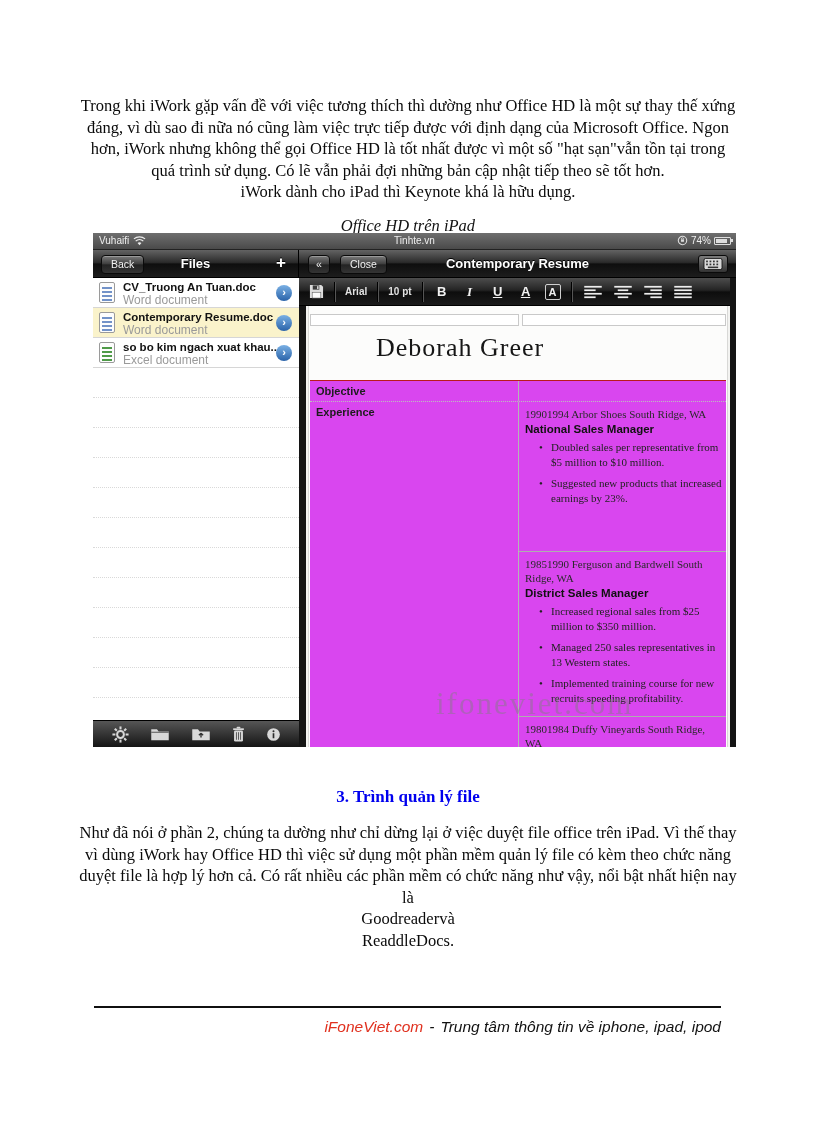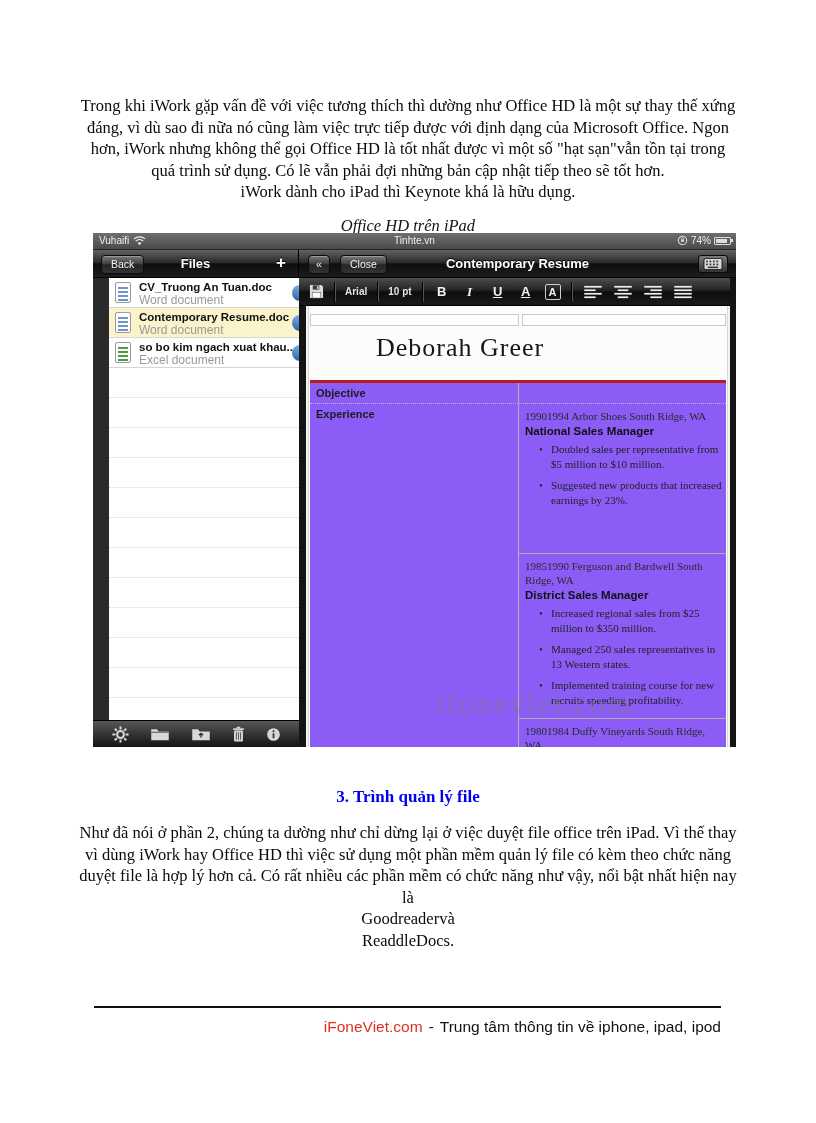--- a/index.html
+++ b/index.html
@@ -10,21 +10,21 @@
   .intro { position:absolute; top:95px; left:77px; width:662px; text-align:center;
            font-size:16.5px; line-height:21.6px; color:#0a0a0a; }
   .caption { position:absolute; top:216px; left:0; width:100%; text-align:center;
              font-style:italic; font-size:16.5px; color:#111; }
   .section-heading { position:absolute; top:787px; left:0; width:100%; text-align:center;
                      font-weight:bold; font-size:17px; }
   .body2 { position:absolute; top:822px; left:77px; width:662px; text-align:center;
            font-size:16.5px; line-height:21.6px; color:#0a0a0a; }
   .footer-line { position:absolute; top:1006px; left:94px; width:627px; border-top:2px solid #101010; }
   .footer-text { position:absolute; top:1018px; left:94px; width:627px; text-align:right;
-                 font-family:"Liberation Sans", sans-serif; font-size:15.5px; color:#111; }
+                 font-family:"Liberation Sans", sans-serif; font-style:italic; font-size:15.5px; color:#111; }
   .footer-text .brand { font-weight:normal; }
   .footer-text .sep { margin:0 6px; }
 
   
   .ipad { position:absolute; top:233px; left:93px; width:643px; height:514px; background:#2a2a2a;
           overflow:hidden; font-family:"Liberation Sans", sans-serif; }
 
   .status-bar { position:absolute; top:0; left:0; right:0; height:17px;
                 background:linear-gradient(#6f6f6f,#4a4a4a); border-bottom:1px solid #222;
                 color:#efefef; font-size:10px; font-weight:normal; }
@@ -45,21 +45,21 @@
                font-weight:bold; font-size:13px; text-shadow:0 -1px 0 #000; }
   .ios-btn { position:absolute; top:4.5px; height:19px; background:linear-gradient(#7b7b7b,#3f3f3f 46%,#232323 52%,#343434);
              border:1px solid #0a0a0a; border-radius:4px; color:#f2f2f2; font-size:10.5px;
              font-family:"Liberation Sans", sans-serif; padding:0 9px; line-height:17px;
              box-shadow:inset 0 1px 0 rgba(255,255,255,.25); }
   .plus-btn { position:absolute; right:8px; top:3px; color:#fff; font-size:17px; font-weight:bold;
               background:none; border:none; text-shadow:0 -1px 0 #000; padding:0 4px; }
   .kb-btn { position:absolute; right:8px; top:5px; background:linear-gradient(#7b7b7b,#333);
             border:1px solid #0a0a0a; border-radius:3px; padding:2px 4px; line-height:0; }
 
-  .file-list { position:absolute; top:45px; left:16px; width:206px; height:442px; background:#fff; overflow:hidden; }
+  .file-list { position:absolute; top:45px; left:0; width:206px; height:442px; background:#fff; overflow:hidden; }
   .file-row { position:relative; height:30px; border-bottom:1px solid #d6d6d6; background:#fff; padding:3px 4px 0 30px; }
   .file-row.selected { background:#faf3cb; }
   .file-row .fname { font-size:11.5px; font-weight:bold; color:#111; white-space:nowrap; overflow:hidden; }
   .file-row .ftype { font-size:12px; color:#9a9a9a; }
   .file-icon { position:absolute; left:6px; top:4px; width:16px; height:21px; background:#fdfdfd;
                border:1px solid #9a9a9a; border-radius:2px; }
   .file-icon::before { content:""; position:absolute; left:2px; right:2px; top:4px; height:2px; }
   .file-icon.word::before  { background:#7292c8; box-shadow:0 4px 0 #7292c8, 0 8px 0 #7292c8, 0 12px 0 #7292c8; }
   .file-icon.excel::before { background:#4f9a48; box-shadow:0 4px 0 #4f9a48, 0 8px 0 #4f9a48, 0 12px 0 #4f9a48; }
   .chevron { position:absolute; right:7px; top:7px; width:16px; height:16px; border-radius:50%;
@@ -91,21 +91,21 @@
   .doc-area { position:absolute; left:213px; right:6px; top:73px; bottom:0; background:#f3f3f1; overflow:hidden; }
   .doc-page { position:absolute; left:2px; right:2px; top:0; bottom:0; background:#fcfcfb;
               border-left:1px solid #d8d8d6; border-right:1px solid #d8d8d6; }
   .top-cells { position:absolute; top:8px; left:4px; right:4px; height:12px; display:flex; gap:3px; }
   .top-cells .cell { background:#fff; border:1px solid #c9c9c9; }
   .top-cells .c1 { width:209px; }
   .top-cells .c2 { flex:1; }
   .doc-title { position:absolute; top:27px; left:70px; font-family:"Liberation Serif", serif;
                font-size:26px; color:#161616; letter-spacing:1px; }
   .resume-table { position:absolute; top:74px; left:4px; right:4px; bottom:0;
-                  border-top:3px solid #b91c1c; background:#8b5cf6; display:flex; flex-direction:column; }
+                  border-top:1px solid #b91c1c; background:#d946ef; display:flex; flex-direction:column; }
   .rt-row { display:flex; }
   .rt-row .cl { width:209px; border-right:1px solid #b5b5b5; padding:4px 6px;
                 font-family:"Liberation Sans", sans-serif; font-weight:bold; font-size:11px; color:#1c1c1c; }
   .rt-row .cr { flex:1; }
   .obj-row { height:23px; border-bottom:1px dotted #bdbdbd; }
   .exp-row { flex:1; }
   .job { padding:5px 4px 4px 6px; }
   .job + .job { border-top:1px solid #aeaeae; }
   .job .meta { font-family:"Liberation Serif", serif; font-size:11px; color:#2a2a2a; line-height:14px; }
   .job .jtitle { font-family:"Liberation Sans", sans-serif; font-weight:bold; font-size:11.5px;

